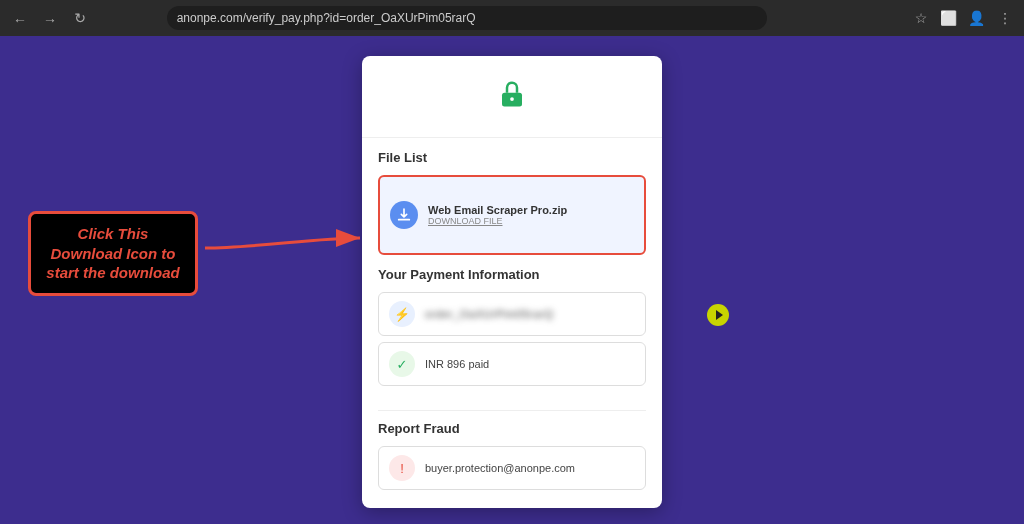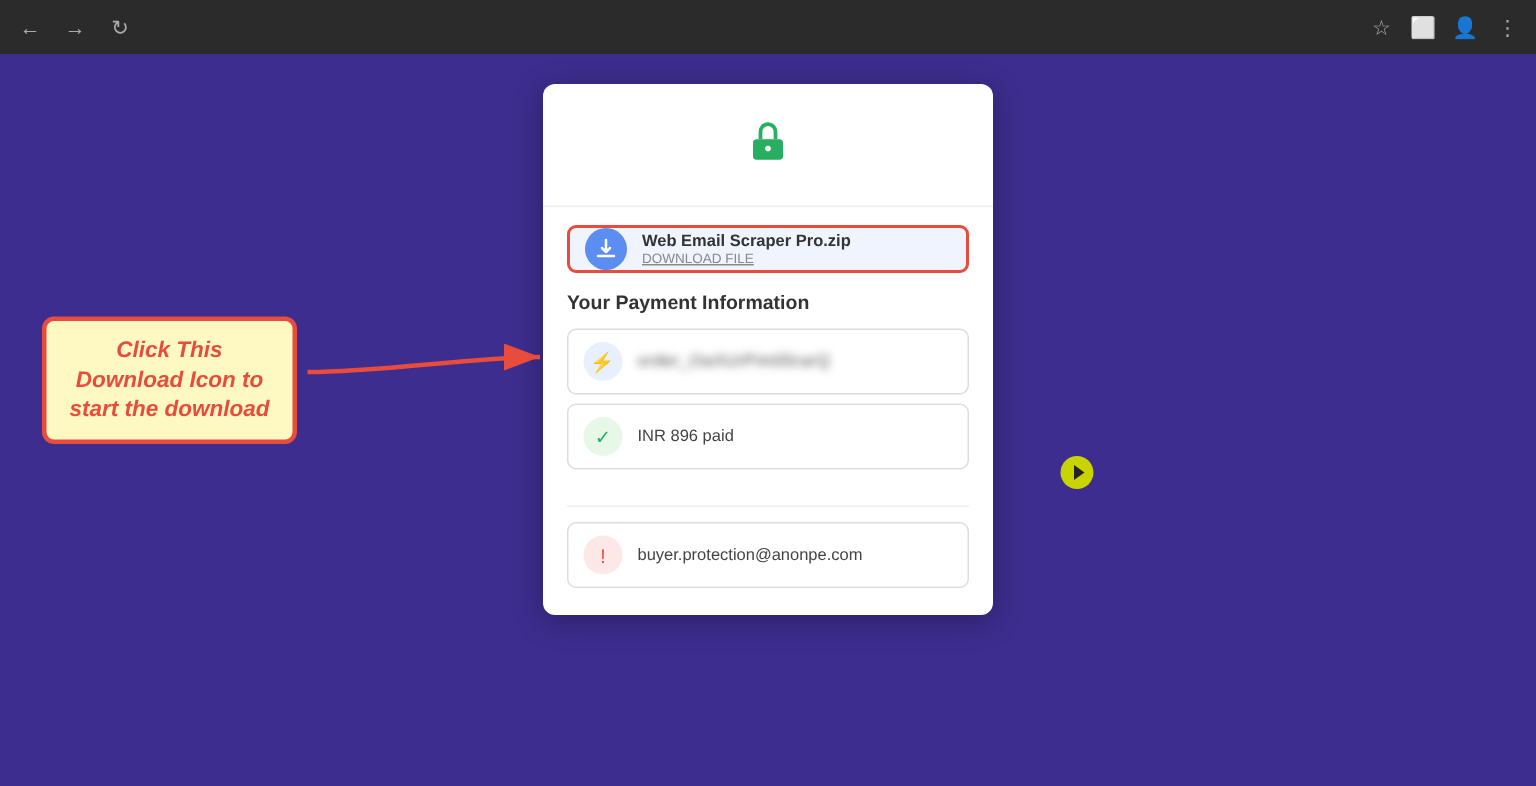--- a/index.html
+++ b/index.html
@@ -126,21 +126,21 @@
       margin-bottom: 10px;
     }
 
     
     .file-item {
       border: 2px solid #e74c3c;
       border-radius: 6px;
       background: #f0f4ff;
       display: flex;
       align-items: center;
-      padding: 0 10px;
+      padding: 24px 10px;
       gap: 10px;
       cursor: pointer;
       margin-bottom: 12px;
     }
 
     .file-icon-circle {
       width: 28px;
       height: 28px;
       border-radius: 50%;
       background: #5b8ef0;
@@ -234,21 +234,21 @@
     .report-section {
       border-top: 1px solid #eee;
       padding-top: 10px;
     }
 
     
     .annotation-box {
       position: absolute;
       left: 28px;
       top: 175px;
-      background: #fef9c3;
+      background: #000000;
       border: 3px solid #e74c3c;
       border-radius: 8px;
       padding: 10px 14px;
       max-width: 170px;
       text-align: center;
     }
 
     .annotation-text {
       font-size: 15px;
       font-weight: 900;
@@ -295,20 +295,23 @@
       user-select: none;
     }
   </style>
 </head>
 <body>
 
 <div class="browser-chrome">
   <div class="nav-btn">←</div>
   <div class="nav-btn">→</div>
   <div class="nav-btn">↻</div>
+  <div class="address-bar">
+    <span>anonpe.com/verify_pay.php?id=order_OaXUrPim05rarQ</span>
+  </div>
   <div class="browser-icons">
     <div class="browser-icon">☆</div>
     <div class="browser-icon">⬜</div>
     <div class="browser-icon">👤</div>
     <div class="browser-icon">⋮</div>
   </div>
 </div>
 
 <div class="main-content">
 
@@ -319,20 +322,21 @@
         <svg viewBox="0 0 24 24" fill="none" xmlns="http://www.w3.org/2000/svg">
           <rect x="4" y="11" width="16" height="11" rx="2" fill="#27ae60"></rect>
           <path d="M8 11V7a4 4 0 0 1 8 0v4" stroke="#27ae60" stroke-width="2" fill="none"></path>
           <circle cx="12" cy="16" r="1.5" fill="white"></circle>
         </svg>
       </div>
     </div>
 
     <div class="card-body">
 
+      <div class="section-title">File List</div>
       <div class="file-item">
         <div class="file-icon-circle">
           <svg viewBox="0 0 24 24" xmlns="http://www.w3.org/2000/svg">
             <path d="M12 3v12m0 0l-4-4m4 4l4-4M4 19h16" stroke="white" stroke-width="2.5" fill="none" stroke-linecap="round" stroke-linejoin="round"></path>
           </svg>
         </div>
         <div class="file-info">
           <div class="file-name">Web Email Scraper Pro.zip</div>
           <div class="file-sub">DOWNLOAD FILE</div>
         </div>
@@ -345,20 +349,21 @@
           <div class="icon-circle blue">⚡</div>
           <div class="info-text order-id-text blurred">order_OaXUrPim05rarQ</div>
         </div>
         <div class="info-row">
           <div class="icon-circle green">✓</div>
           <div class="info-text">INR 896 paid</div>
         </div>
       </div>
 
       <div class="report-section">
+        <div class="section-title">Report Fraud</div>
         <div class="info-row">
           <div class="icon-circle red">!</div>
           <div class="info-text">buyer.protection@anonpe.com</div>
         </div>
       </div>
 
     </div>
   </div>
 
   <div class="annotation-box">

